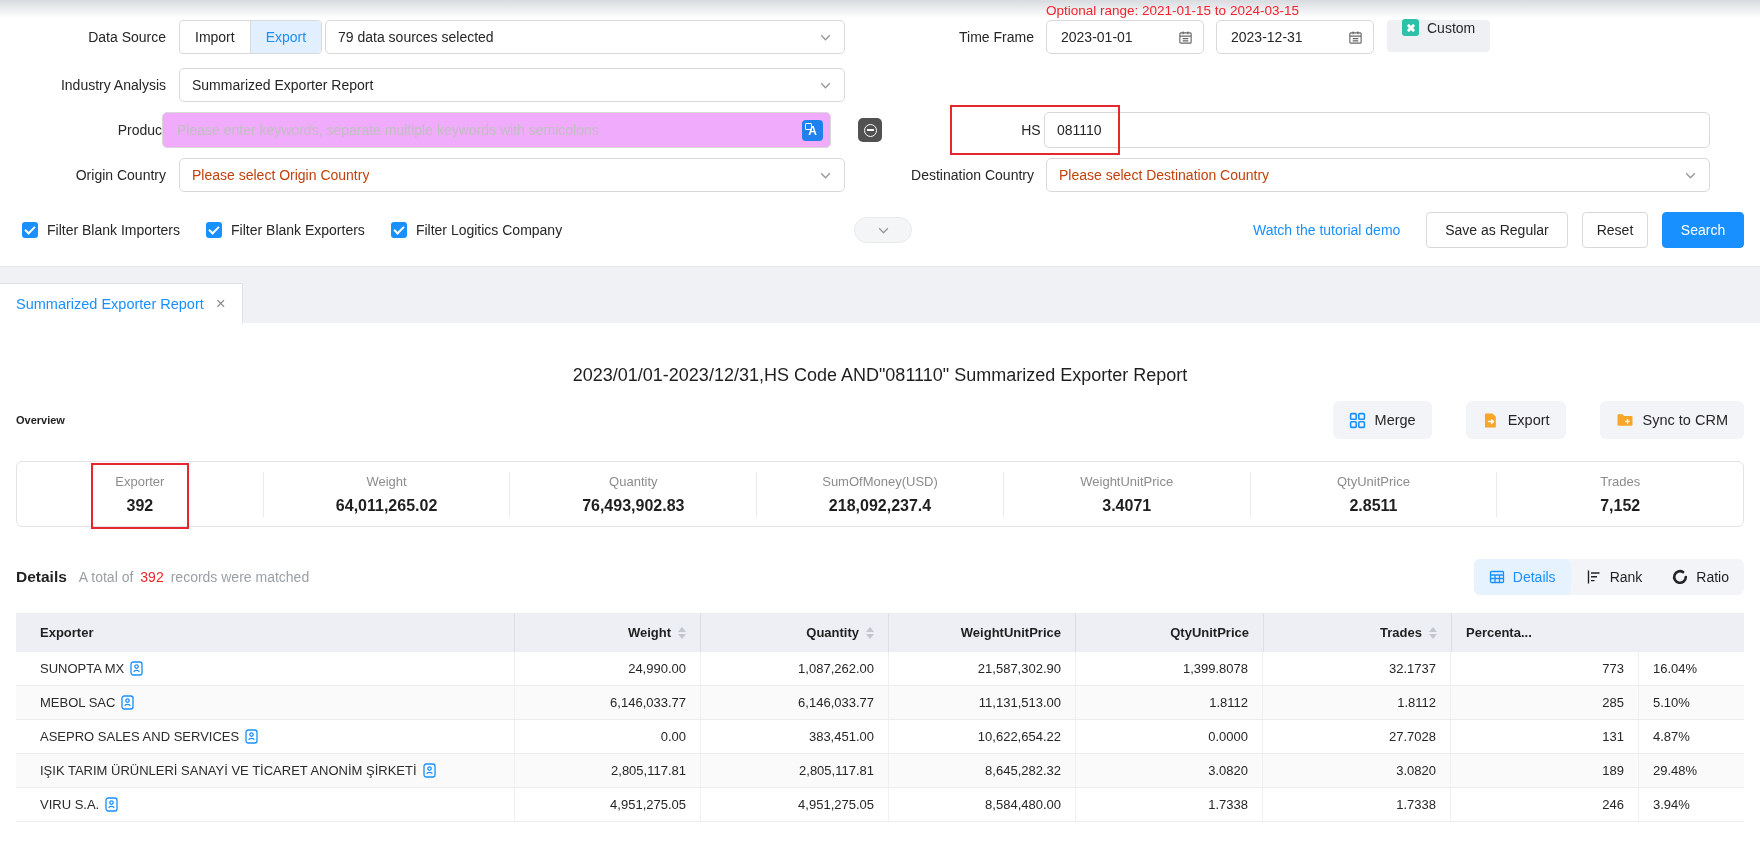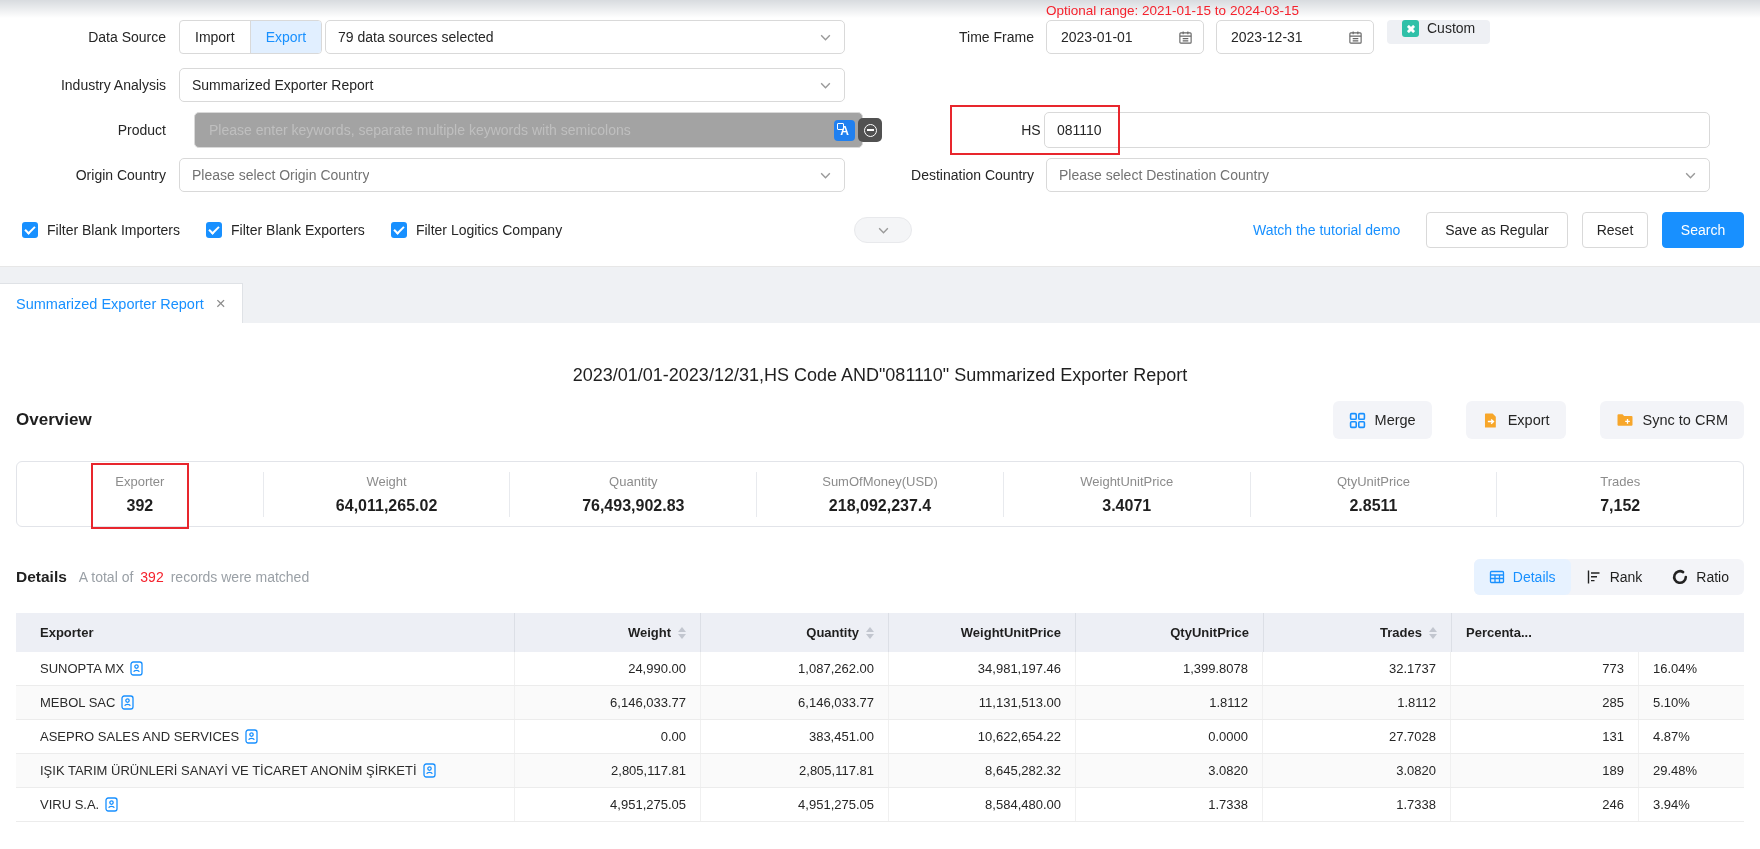--- a/index.html
+++ b/index.html
@@ -18,32 +18,32 @@
   .top-fade{position:absolute;top:0;left:0;right:0;height:18px;background:linear-gradient(#d8dbdf,#ffffff)}
   .frow{position:absolute;left:0;right:0}
   .r1{top:20px;height:34px}.r2{top:68px;height:34px}.r3{top:112px;height:36px}
   .r4{top:158px;height:34px}.r5{top:212px;height:36px}
   .flabel{position:absolute;text-align:right;color:#262626;line-height:34px;white-space:nowrap}
   .seg{position:absolute;left:179px;top:0;display:flex;height:34px;border:1px solid var(--border);border-radius:4px;overflow:hidden;background:#fff}
   .seg .seg-btn{padding:0 15px;line-height:32px;color:#262626;cursor:pointer}
   .seg .seg-btn + .seg-btn{border-left:1px solid var(--border)}
   .seg .seg-btn.active{background:#e1efff;color:var(--blue)}
   .select{position:absolute;height:34px;border:1px solid var(--border);border-radius:5px;background:#fff;display:flex;align-items:center;padding:0 12px;cursor:pointer}
-  .select .ph{color:#737373;white-space:nowrap;overflow:hidden}
+  .select .ph{color:#c2410c;white-space:nowrap;overflow:hidden}
   .select .val{color:#262626}
   .select .chev{margin-left:auto;display:flex}
   .datebox{position:absolute;height:34px;border:1px solid var(--border);border-radius:5px;background:#fff;display:flex;align-items:center;padding:0 10px 0 12px;cursor:pointer}
   .datebox input{border:none;outline:none;width:100%;font:inherit;color:#262626;background:transparent}
   .datebox svg{flex:none;margin-left:6px}
-  .custom-btn{position:absolute;left:1387px;top:0;height:24px;background:#eef0f4;border-radius:4px;display:flex;align-items:flex-start;gap:8px;padding:0 15px;cursor:pointer}
+  .custom-btn{position:absolute;left:1387px;top:0;height:24px;background:#eef0f4;border-radius:4px;display:flex;align-items:flex-end;gap:8px;padding:16px 15px;cursor:pointer}
   .custom-ic{width:17px;height:17px;background:#2fc0a8;border-radius:3px;position:relative}
   .custom-ic::before,.custom-ic::after{content:'';position:absolute;left:50%;top:50%;width:9px;height:3px;background:#fff;border-radius:1px;transform:translate(-50%,-50%) rotate(45deg)}
   .custom-ic::after{transform:translate(-50%,-50%) rotate(-45deg)}
   .opt-range{position:absolute;left:1046px;top:3px;font-size:13.5px;color:var(--alert);white-space:nowrap}
-  .input-wrap{position:absolute;left:194px;width:669px;height:36px;border:1px solid var(--border);border-radius:5px;background:#a3a3a3;display:flex;align-items:center;padding:0 36px 0 12px;position:absolute}
+  .input-wrap{position:absolute;left:162px;width:669px;height:36px;border:1px solid var(--border);border-radius:5px;background:#f0abfc;display:flex;align-items:center;padding:0 36px 0 12px;position:absolute}
   .input-wrap input{border:none;outline:none;flex:1;font:inherit;color:#262626;background:transparent}
   .input-wrap input::placeholder{color:#bfbfbf}
   .trans-ic{position:absolute;right:7px;top:7px;width:21px;height:21px;background:#2080f0;border-radius:4px;color:#fff;font-size:12px;font-weight:bold;display:flex;align-items:center;justify-content:center;cursor:pointer}
   .trans-ic::after{content:'';position:absolute;left:3px;top:3px;width:5px;height:5px;border:1px solid #fff;border-radius:1px}
   .excl-ic{position:absolute;left:858px;top:6px;width:24px;height:24px;background:#515151;border-radius:5px;display:flex;align-items:center;justify-content:center;cursor:pointer}
   .excl-ic .ring{width:13px;height:13px;border:1.5px solid #fff;border-radius:50%;position:relative}
   .excl-ic .ring::after{content:'';position:absolute;left:2px;top:4.5px;width:7px;height:1.5px;background:#fff}
   .hs-input{position:absolute;left:1044px;top:0;width:666px;height:36px;border:1px solid var(--border);border-radius:5px;padding:0 12px;font:inherit;color:#262626;outline:none}
   .anno{position:absolute;border:2px solid var(--red);pointer-events:none;z-index:6}
   .anno-hs{left:950px;top:-7px;width:170px;height:50px}
@@ -58,21 +58,21 @@
   .btn-reset{left:1582px;width:66px}
   .btn-search{left:1662px;width:82px;background:var(--blue);border-color:var(--blue);color:#fff}
   
   .tabband{height:56px;background:#eff1f4;position:relative}
   .tab{position:absolute;left:0;bottom:0;height:40px;background:#fff;border-top:1px solid #dfe2e6;border-right:1px solid #dfe2e6;display:flex;align-items:center;gap:12px;padding:0 16px;color:var(--blue);font-size:14.5px;cursor:pointer}
   .tab .x{color:#8c8c8c;font-size:17px;line-height:1;cursor:pointer}
   
   .content{position:relative;background:#fff;height:526px}
   .rtitle{padding-top:42px;height:25px;text-align:center;font-size:18px;font-weight:500;color:#1f1f1f}
   .ov-row{display:flex;align-items:center;margin:36px 16px 0;height:38px}
-  .ov-row h2{font-size:17px;font-weight:bold;margin:0;color:#1f1f1f}
+  .ov-row h2{font-size:11px;font-weight:bold;margin:0;color:#1f1f1f}
   .ov-btns{margin-left:auto;display:flex;gap:34px}
   .chip{height:38px;background:#f3f4f8;border-radius:6px;display:flex;align-items:center;gap:9px;padding:0 16px;font-size:14.5px;cursor:pointer}
   .stats{margin:22px 16px 0;height:66px;border:1px solid #e2e4e9;border-radius:6px;display:flex;align-items:center;background:#fff}
   .stat{flex:1;text-align:center;position:relative;padding:2px 0}
   .stat + .stat{border-left:1px solid #e8eaee}
   .stat .lb{font-size:13px;color:#8c8c8c;margin-bottom:8px}
   .stat .vl{font-size:16px;font-weight:bold;color:#1f1f1f}
   .anno-stat{left:50%;transform:translateX(-50%);top:-9px;width:98px;height:66px}
   .dt-row{display:flex;align-items:center;margin:32px 16px 0;height:36px}
   .dt-row h3{font-size:15.5px;font-weight:bold;margin:0 12px 0 0;color:#1f1f1f}
@@ -360,21 +360,21 @@
       <span class="contact-ic">
         <svg width="13" height="15" viewBox="0 0 13 15" fill="none" stroke="#1890ff" stroke-width="1.3">
                 <rect x="1" y="1" width="11" height="13" rx="2.2"></rect>
                 <circle cx="6.5" cy="5.6" r="1.7"></circle>
                 <path d="M3.7 10.8c.6-2 5-2 5.6 0"></path>
               </svg>
       </span>
     </div>
     <div class="td num w1">24,990.00</div>
     <div class="td num w2">1,087,262.00</div>
-    <div class="td num w3">34,981,197.46</div>
+    <div class="td num w3">21,587,302.90</div>
     <div class="td num w4">1,399.8078</div>
     <div class="td num w5">32.1737</div>
     <div class="td num w6">773</div>
     <div class="td w7">16.04%</div>
   </div>
 
   <div class="tr alt">
     <div class="td exp w0">
       <span class="nm">MEBOL SAC</span>
       <span class="contact-ic">

